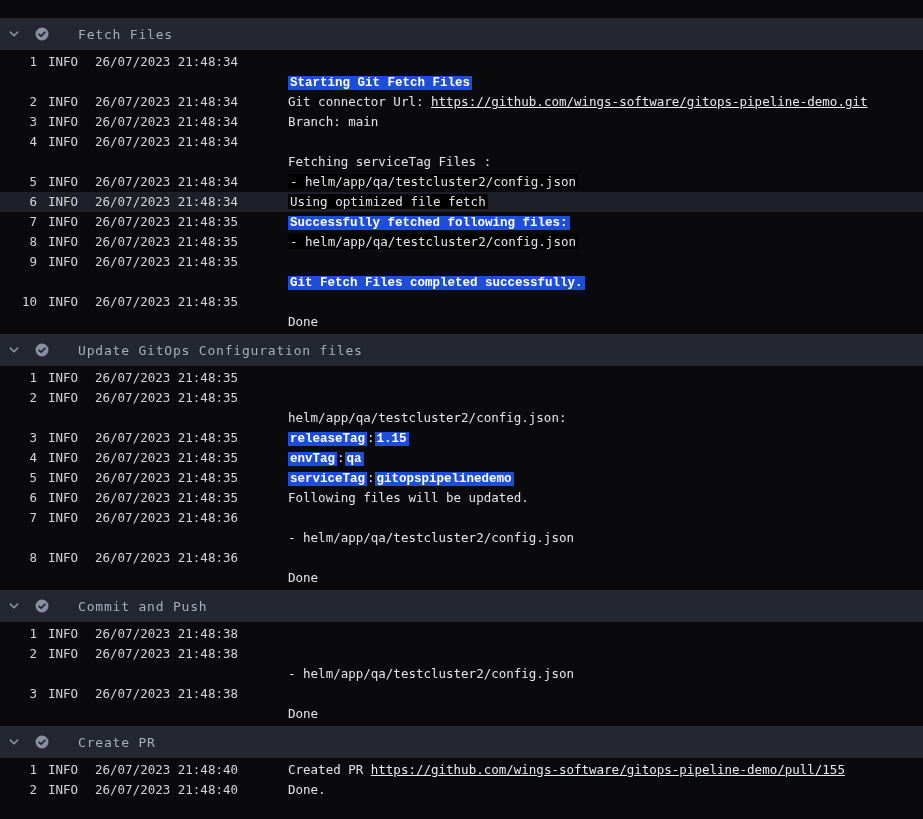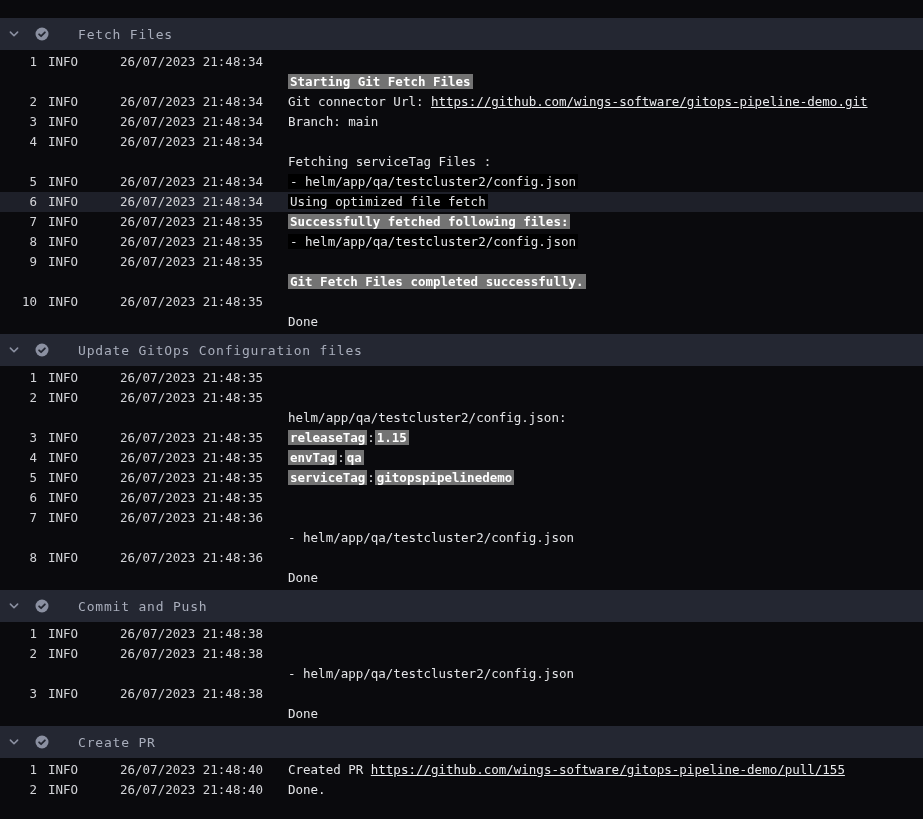--- a/index.html
+++ b/index.html
@@ -37,25 +37,25 @@
     height: 20px;
     line-height: 20px;
     font-size: 12.5px;
     color: #d4d5d9;
     white-space: pre;
   }
   .row.highlighted { background: #1e2029; }
 
   .num   { flex: 0 0 37px; text-align: right; }
   .level { flex: 0 0 47px; margin-left: 11px; }
-  .time  { flex: 0 0 193px; text-align: center; }
+  .time  { flex: 0 0 193px; }
   .msg   { color: #e3e4e7; }
 
   .msg .pl   { color: #e3e4e7; }
-  .msg .hl   { background: #737373; color: #ffffff; font-weight: bold; padding: 0 2px; }
+  .msg .hl   { background: #1d4ed8; color: #ffffff; font-weight: bold; padding: 0 2px; font-family: Liberation Mono, monospace; }
   .msg .mark { background: #000000; padding: 0 2px; }
   .msg a     { color: #e9eaed; text-decoration: underline; cursor: pointer; }
 </style>
 </head>
 <body>
 
 <div class="console">
   <section class="section">
     <div class="section-header">
       <span class="icon chev">
@@ -104,21 +104,21 @@
       </span>
       <span class="section-title">Update GitOps Configuration files</span>
     </div>
     <div class="section-logs">
         <div class="row"><span class="num">1</span><span class="level">INFO</span><span class="time">26/07/2023 21:48:35</span></div>
         <div class="row"><span class="num">2</span><span class="level">INFO</span><span class="time">26/07/2023 21:48:35</span><span class="msg"></span></div>
         <div class="row"><span class="num"></span><span class="level"></span><span class="time"></span><span class="msg"><span class="pl">helm/app/qa/testcluster2/config.json:</span></span></div>
         <div class="row"><span class="num">3</span><span class="level">INFO</span><span class="time">26/07/2023 21:48:35</span><span class="msg"><span class="hl">releaseTag</span><span class="pl">:</span><span class="hl">1.15</span></span></div>
         <div class="row"><span class="num">4</span><span class="level">INFO</span><span class="time">26/07/2023 21:48:35</span><span class="msg"><span class="hl">envTag</span><span class="pl">:</span><span class="hl">qa</span></span></div>
         <div class="row"><span class="num">5</span><span class="level">INFO</span><span class="time">26/07/2023 21:48:35</span><span class="msg"><span class="hl">serviceTag</span><span class="pl">:</span><span class="hl">gitopspipelinedemo</span></span></div>
-        <div class="row"><span class="num">6</span><span class="level">INFO</span><span class="time">26/07/2023 21:48:35</span></div>
+        <div class="row"><span class="num">6</span><span class="level">INFO</span><span class="time">26/07/2023 21:48:35</span><span class="msg"><span class="pl">Following files will be updated.</span></span></div>
         <div class="row"><span class="num">7</span><span class="level">INFO</span><span class="time">26/07/2023 21:48:36</span><span class="msg"></span></div>
         <div class="row"><span class="num"></span><span class="level"></span><span class="time"></span><span class="msg"><span class="pl">- helm/app/qa/testcluster2/config.json</span></span></div>
         <div class="row"><span class="num">8</span><span class="level">INFO</span><span class="time">26/07/2023 21:48:36</span><span class="msg"></span></div>
         <div class="row"><span class="num"></span><span class="level"></span><span class="time"></span><span class="msg"><span class="pl">Done</span></span></div>
       </div>
   </section>
 
   <section class="section">
     <div class="section-header">
       <span class="icon chev">

